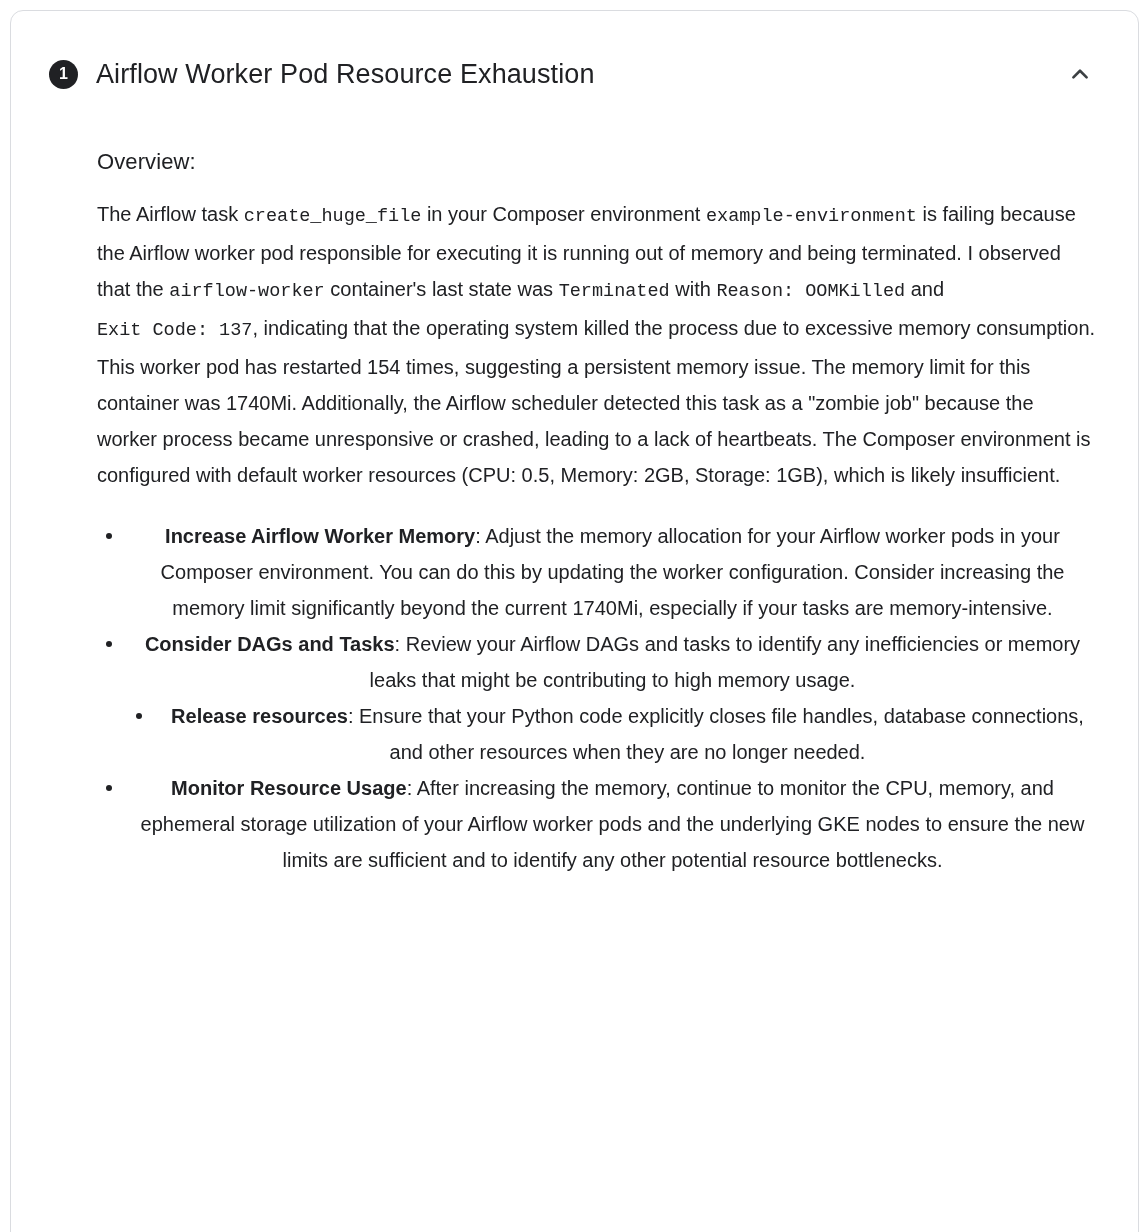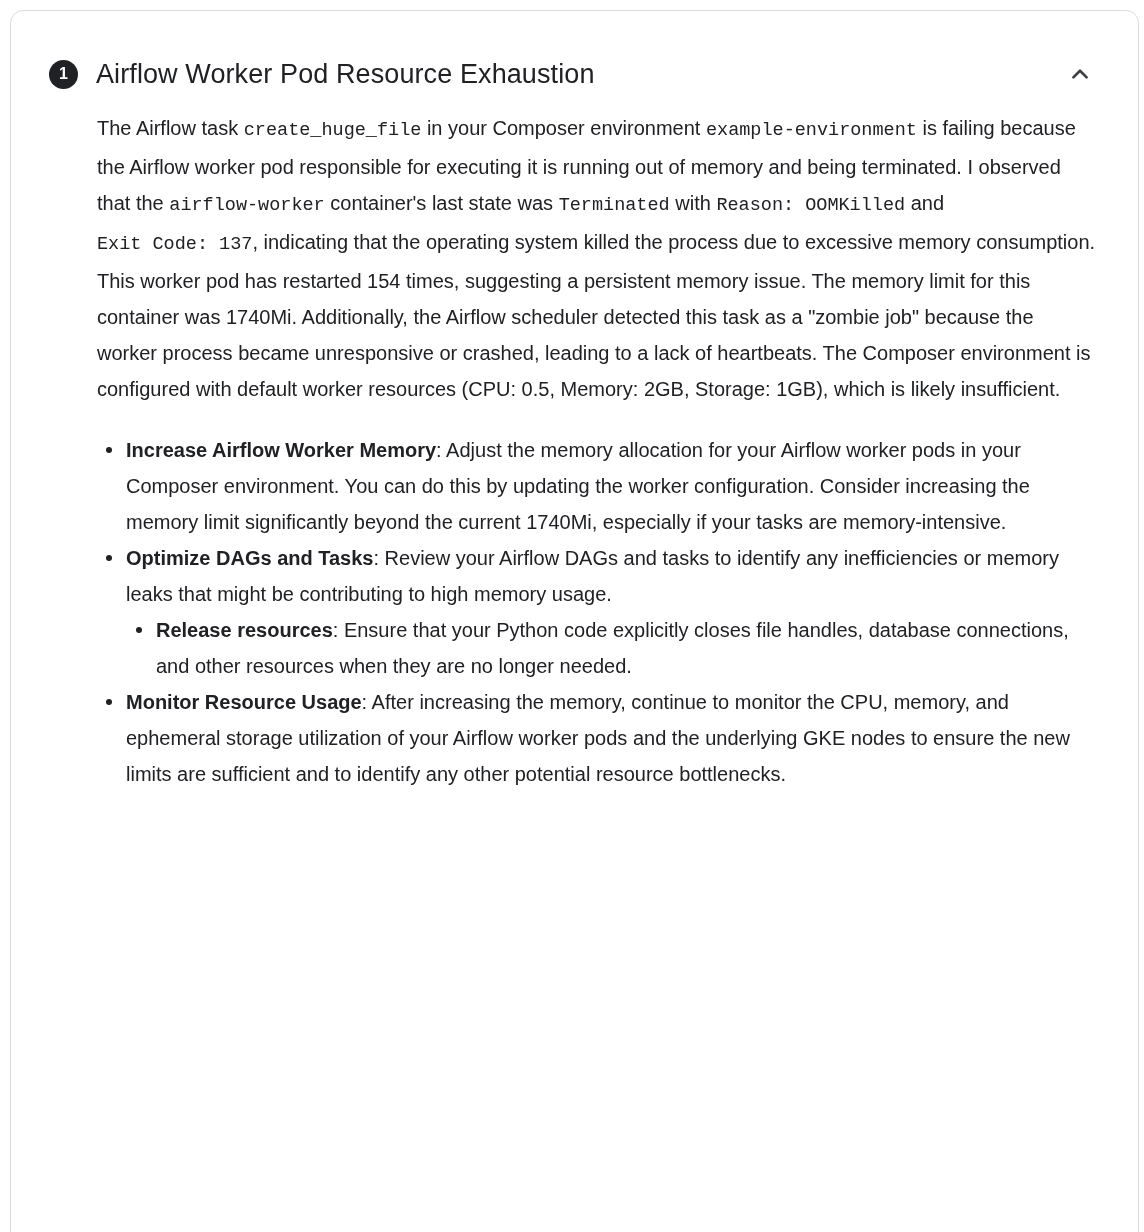--- a/index.html
+++ b/index.html
@@ -88,20 +88,21 @@
     font-size: 18.5px;
     color: #202124;
     white-space: nowrap;
   }
   ul.fixes-list, ul.sub-list {
     list-style: none;
     margin: 0;
     padding: 0;
     font-size: 20px;
     line-height: 36px;
+    text-align: center;
   }
   ul.fixes-list { margin-top: 25px; }
   ul.fixes-list > li, ul.sub-list > li {
     position: relative;
     padding-left: 29px;
   }
   ul.fixes-list > li::before, ul.sub-list > li::before {
     content: "";
     position: absolute;
     left: 9px;
@@ -122,23 +123,24 @@
     <span class="badge">1</span>
     <h1 class="card-title">Airflow Worker Pod Resource Exhaustion</h1>
     <button class="collapse-btn" aria-label="Collapse">
       <svg width="26" height="26" viewBox="0 0 24 24">
         <path d="M5.9 15.1 L12 9 L18.1 15.1" fill="none" stroke="#3c4043" stroke-width="2.4" stroke-linecap="round" stroke-linejoin="round"></path>
       </svg>
     </button>
   </div>
 
   <div class="card-body">
+    <h2 class="section-heading overview-heading">Overview:</h2>
     <p class="overview-paragraph">The Airflow task <code class="inline-code">create_huge_file</code> in your Composer environment <code class="inline-code">example-environment</code> is failing because the Airflow worker pod responsible for executing it is running out of memory and being terminated. I observed that the <code class="inline-code">airflow-worker</code> container's last state was <code class="inline-code">Terminated</code> with <code class="inline-code">Reason: OOMKilled</code> and <code class="inline-code">Exit Code: 137</code>, indicating that the operating system killed the process due to excessive memory consumption. This worker pod has restarted 154 times, suggesting a persistent memory issue. The memory limit for this container was 1740Mi. Additionally, the Airflow scheduler detected this task as a "zombie job" because the worker process became unresponsive or crashed, leading to a lack of heartbeats. The Composer environment is configured with default worker resources (CPU: 0.5, Memory: 2GB, Storage: 1GB), which is likely insufficient.</p>
 
     <ul class="fixes-list">
         <li><strong>Increase Airflow Worker Memory</strong>: Adjust the memory allocation for your Airflow worker pods in your Composer environment. You can do this by updating the worker configuration. Consider increasing the memory limit significantly beyond the current 1740Mi, especially if your tasks are memory-intensive.</li>
-        <li><strong>Optimize DAGs and Tasks</strong>: Review your Airflow DAGs and tasks to identify any inefficiencies or memory leaks that might be contributing to high memory usage.<ul class="sub-list">
+        <li><strong>Consider DAGs and Tasks</strong>: Review your Airflow DAGs and tasks to identify any inefficiencies or memory leaks that might be contributing to high memory usage.<ul class="sub-list">
             <li><strong>Release resources</strong>: Ensure that your Python code explicitly closes file handles, database connections, and other resources when they are no longer needed.</li>
           </ul></li>
         <li><strong>Monitor Resource Usage</strong>: After increasing the memory, continue to monitor the CPU, memory, and ephemeral storage utilization of your Airflow worker pods and the underlying GKE nodes to ensure the new limits are sufficient and to identify any other potential resource bottlenecks.</li>
       </ul>
   </div>
 </div>
 
 </body></html>

